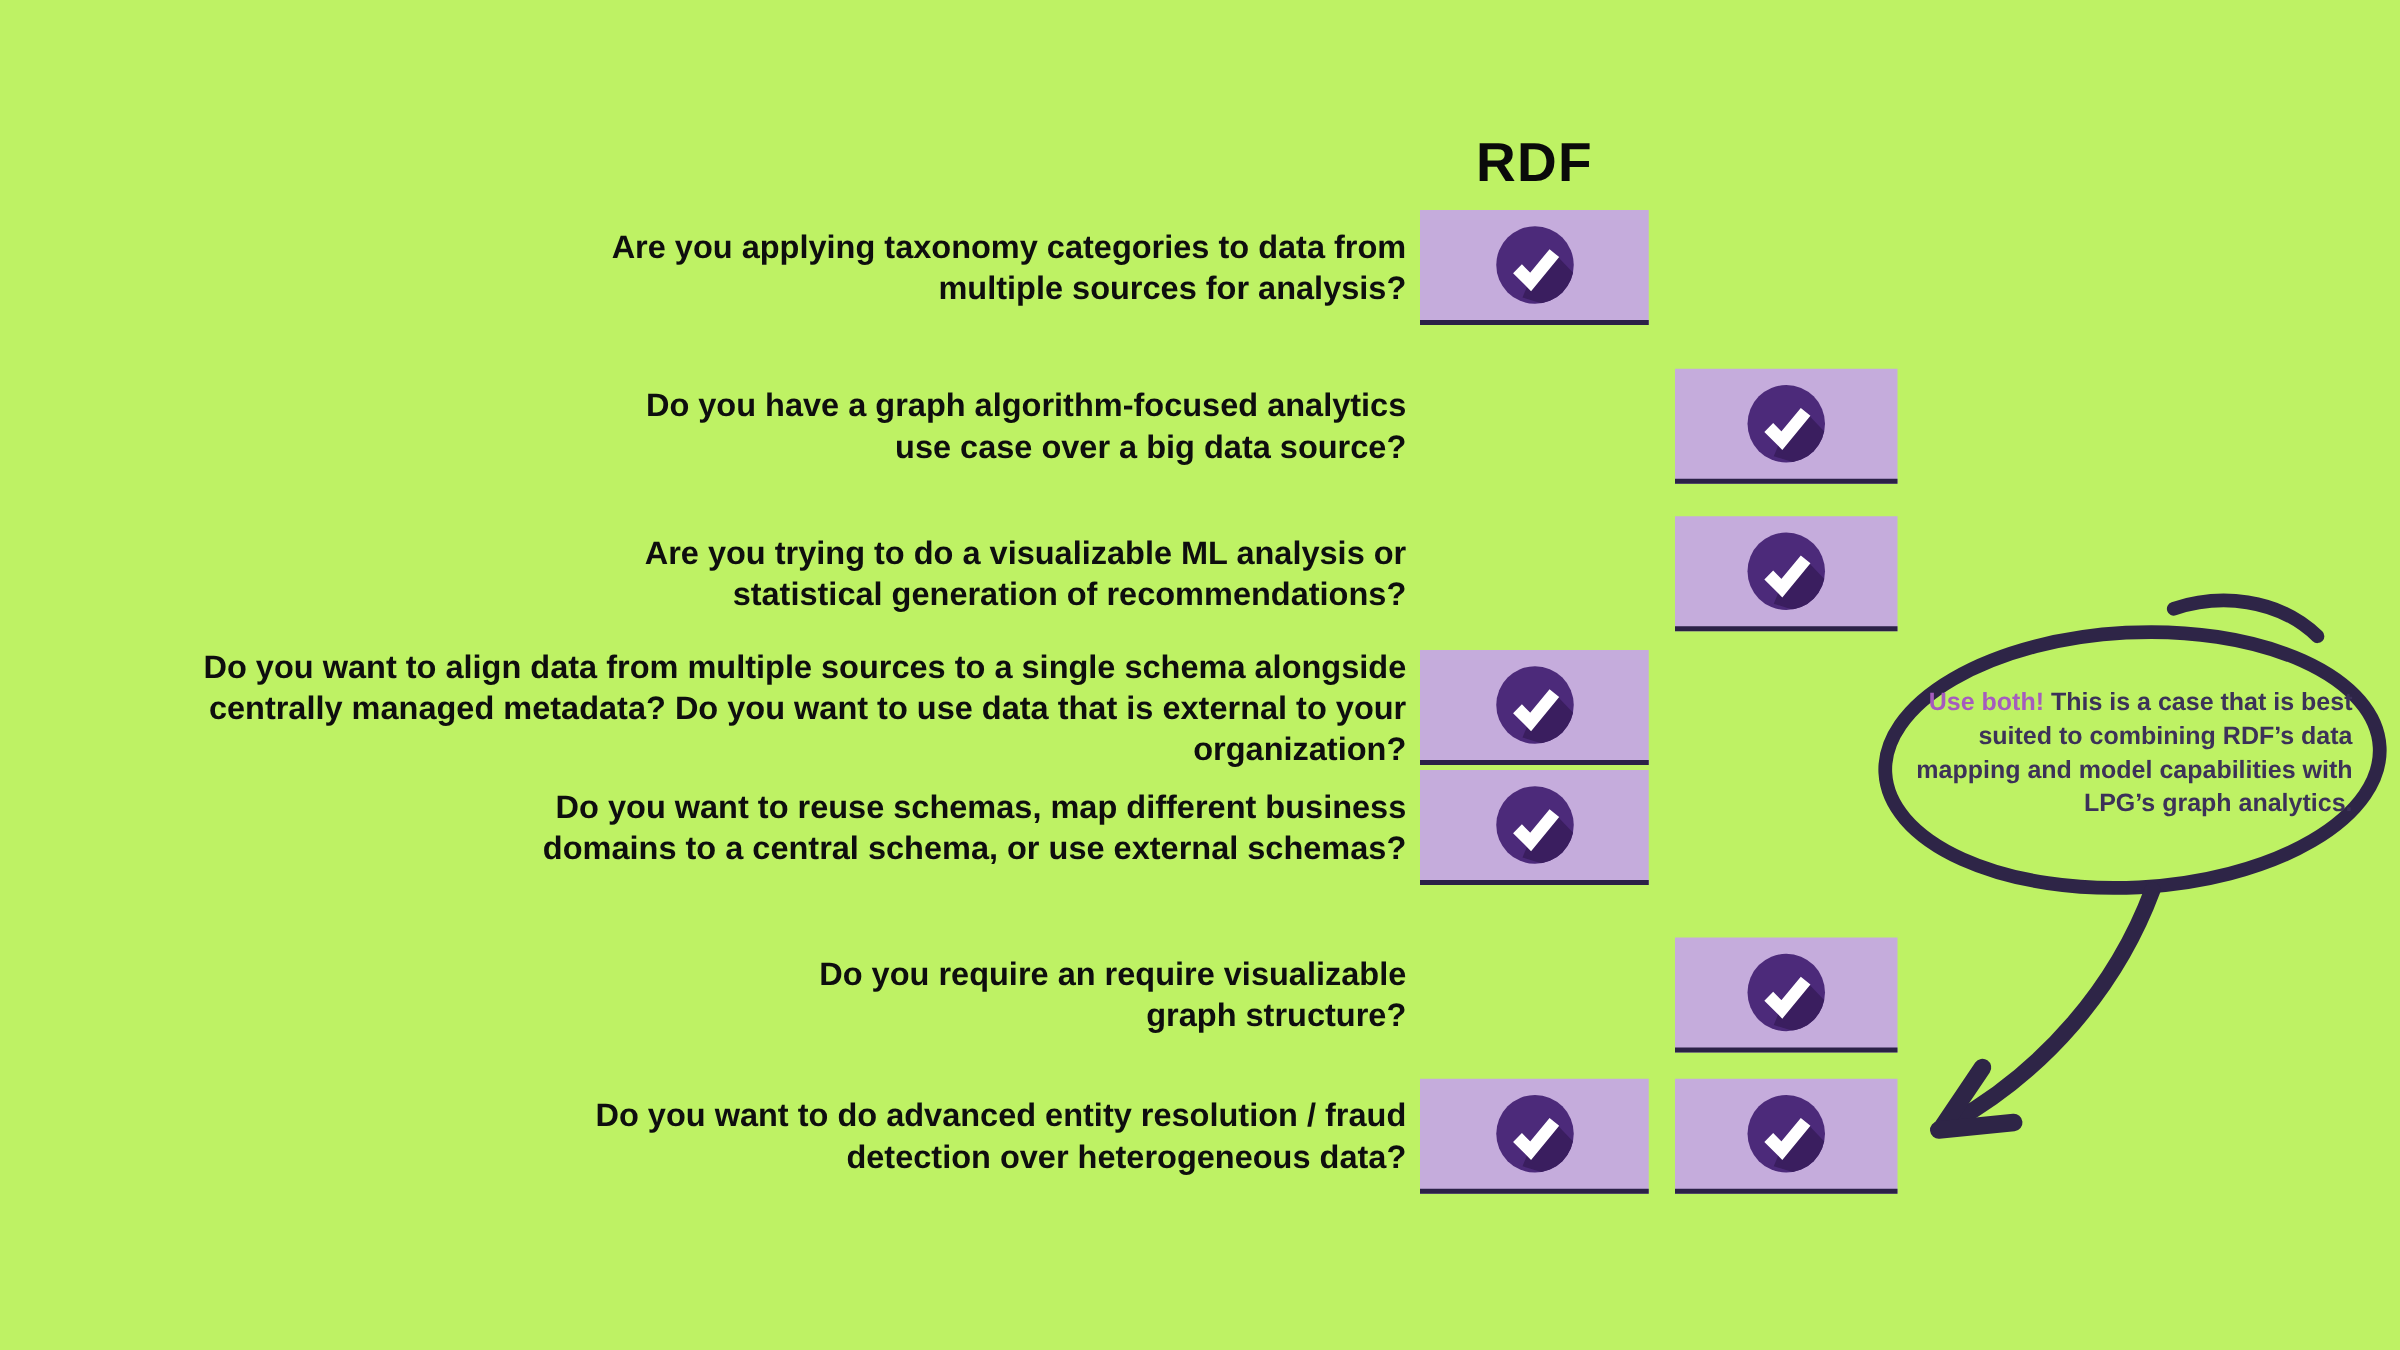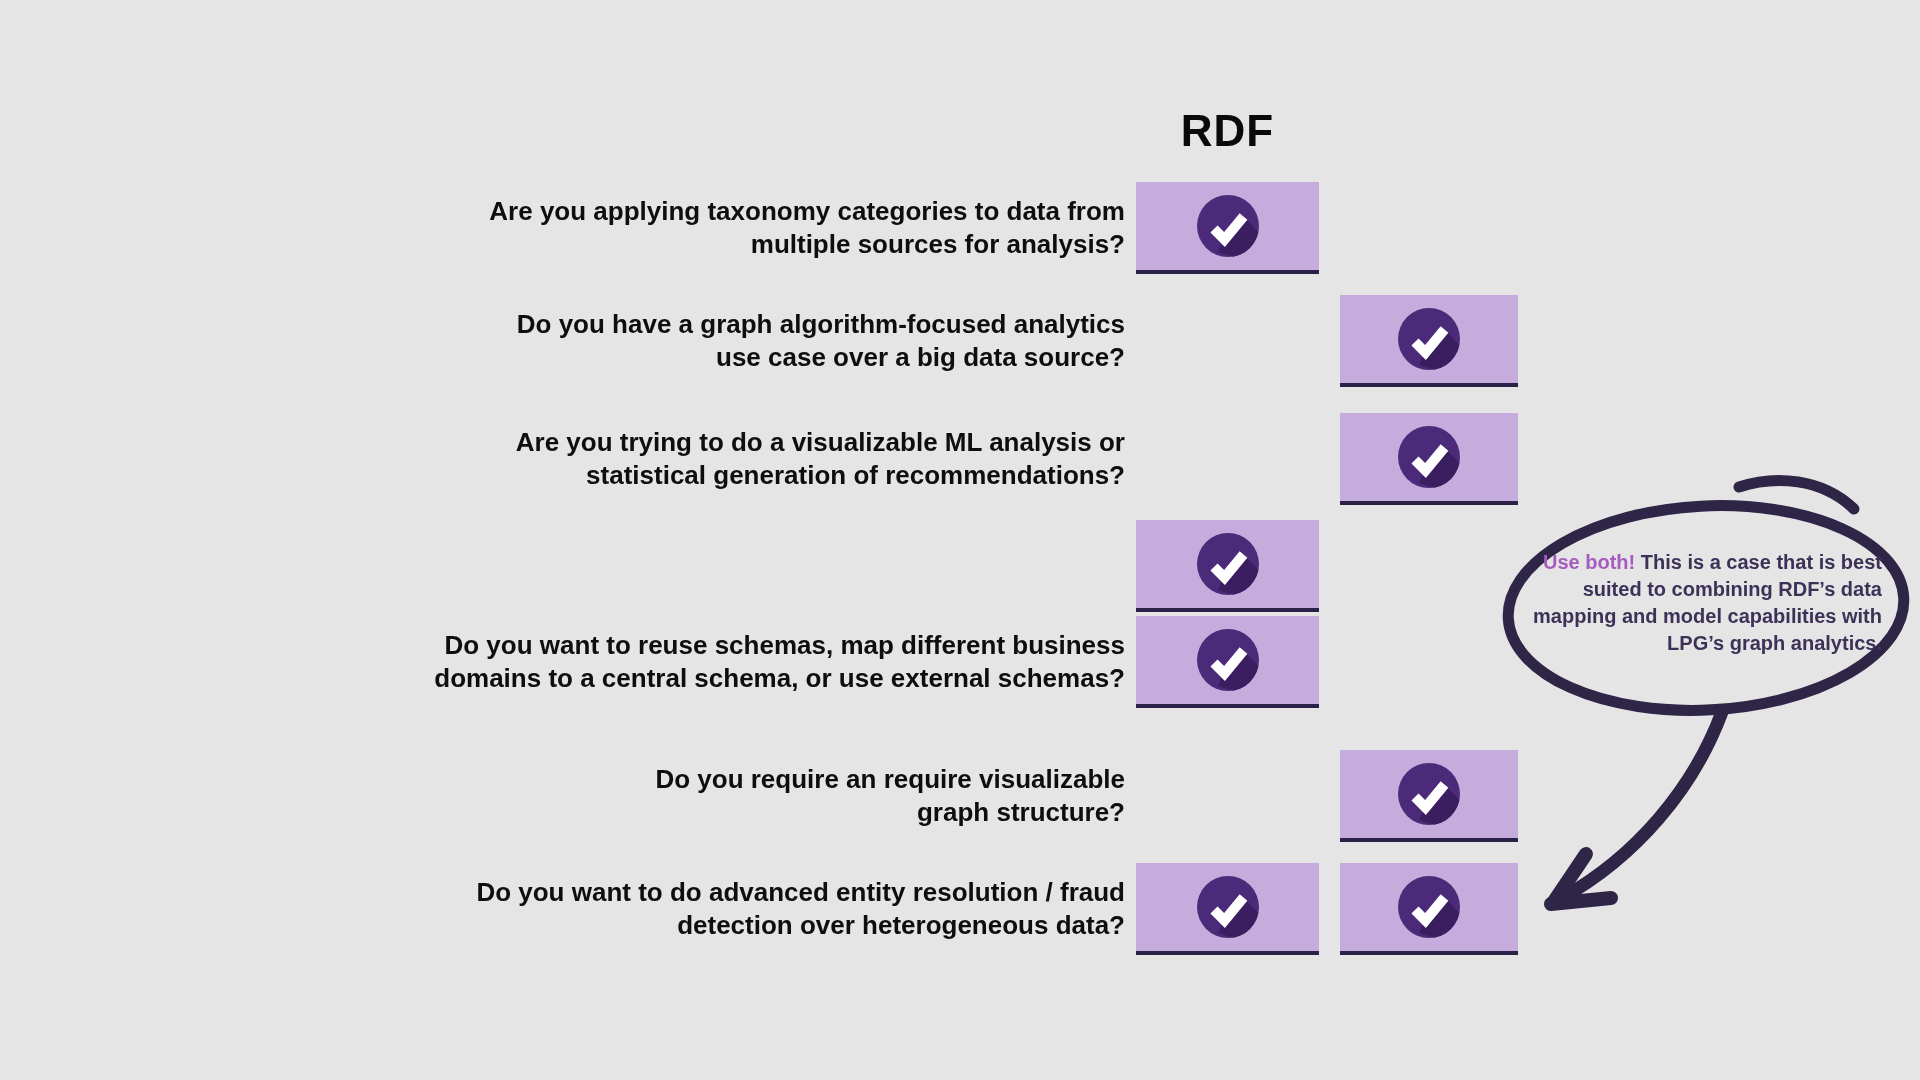--- a/index.html
+++ b/index.html
@@ -1,17 +1,17 @@
 <!DOCTYPE html>
 <html><head>
 <meta charset="utf-8">
 <style>
   html,body{margin:0;padding:0;}
   body{font-family:"Liberation Sans","DejaVu Sans",sans-serif;}
-  .stage{position:relative;width:1920px;height:1080px;background:#e5e5e5;overflow:hidden;}
+  .stage{position:relative;width:1920px;height:1080px;background:#bef264;overflow:hidden;}
 
   .col-header{position:absolute;top:103px;height:56px;display:flex;align-items:center;justify-content:center;
     font-size:44px;font-weight:800;letter-spacing:1px;color:#0a0a0a;}
   .col-header.rdf{left:1136px;width:183px;}
   .col-header.lpg{left:1340px;width:178px;}
 
   .row{position:absolute;left:0;width:1920px;height:92px;}
   .question{position:absolute;right:795px;top:0;height:92px;display:flex;align-items:center;
     justify-content:flex-end;text-align:right;font-size:26px;line-height:33px;font-weight:600;color:#0e0e0e;}
   .cell{position:absolute;top:0;height:92px;background:#c5acdc;border-bottom:4px solid #2b2147;
@@ -39,21 +39,21 @@
           </clipPath>
         <circle cx="32" cy="32" r="31" fill="#4c2a7a"></circle>
         <path d="M27 46 L47 22 L66 42 L48 66 L22 58 Z" fill="#3a1e5f" clip-path="url(#cclip)"></path>
         <path d="M18 35 L28.5 45.5 L47.5 22.5" fill="none" stroke="#ffffff" stroke-width="10" stroke-linecap="butt" stroke-linejoin="miter"></path>
       </symbol>
     </defs>
   </svg>
 
   <div class="col-header rdf">RDF</div>
 
-  <div class="row" style="top:182px">
+  <div class="row" style="top:168px">
     <div class="question" style="max-width:645px">Are you applying taxonomy categories to data from multiple sources for analysis?</div>
     <div class="cell rdf">
         <svg class="check">
           <use href="#check-icon"></use>
         </svg>
       </div>
 
   </div>
 
   <div class="row" style="top:295px">
@@ -70,20 +70,21 @@
     <div class="question" style="max-width:700px">Are you trying to do a visualizable ML analysis or statistical generation of recommendations?</div>
 
     <div class="cell lpg">
         <svg class="check">
           <use href="#check-icon"></use>
         </svg>
       </div>
   </div>
 
   <div class="row" style="top:520px">
+    <div class="question" style="max-width:1075px">Do you want to align data from multiple sources to a single schema alongside centrally managed metadata? Do you want to use data that is external to your organization?</div>
     <div class="cell rdf">
         <svg class="check">
           <use href="#check-icon"></use>
         </svg>
       </div>
 
   </div>
 
   <div class="row" style="top:616px">
     <div class="question" style="max-width:790px">Do you want to reuse schemas, map different business domains to a central schema, or use external schemas?</div>

